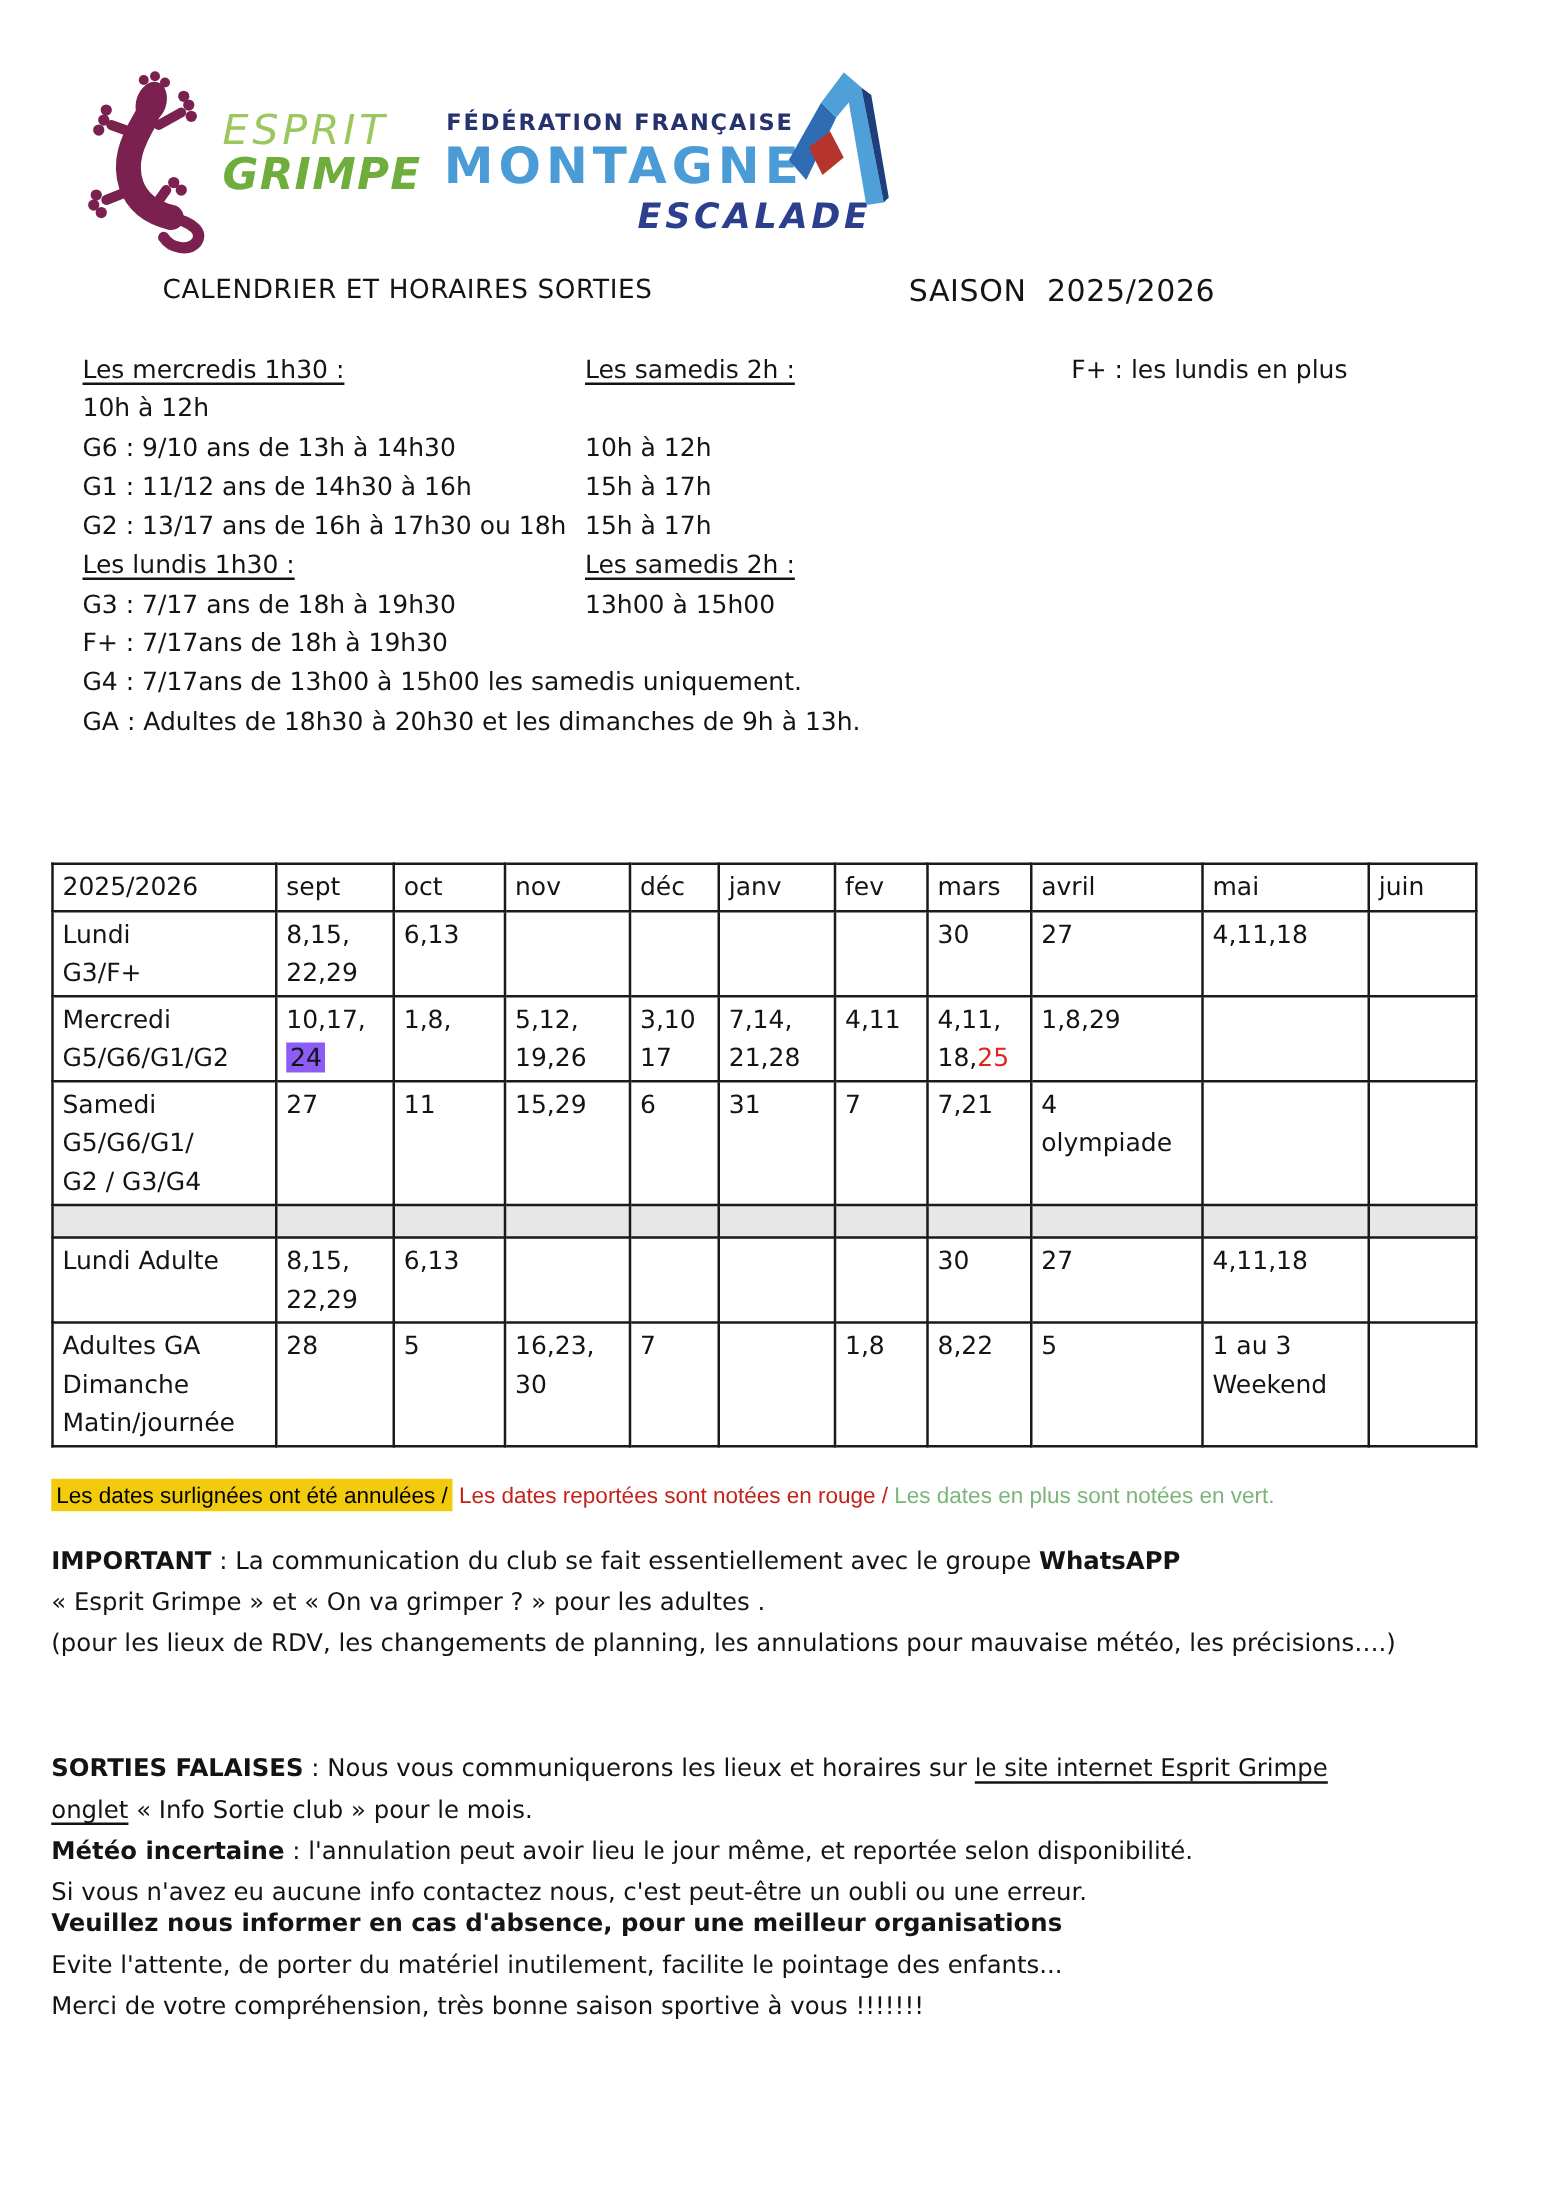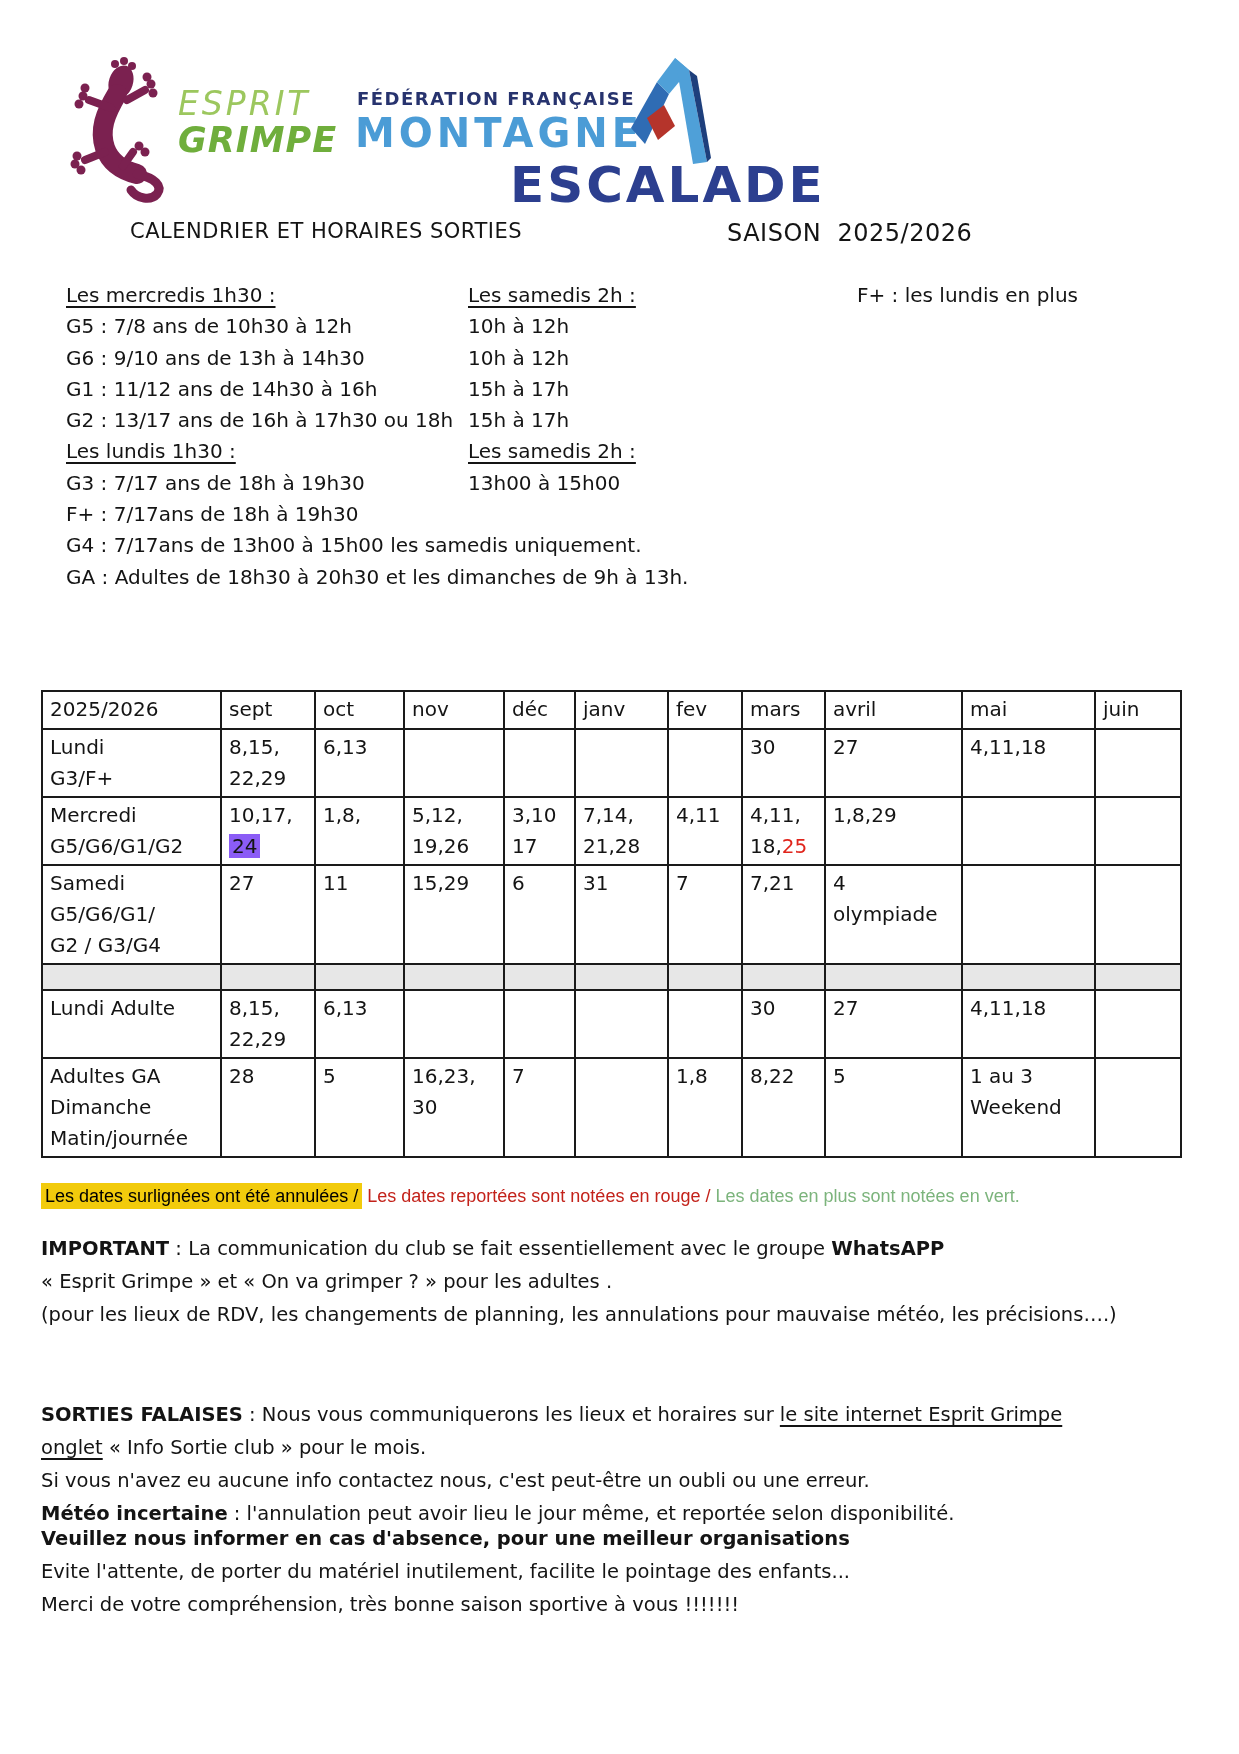--- a/index.html
+++ b/index.html
@@ -11,22 +11,22 @@
   .lizard{position:absolute;left:0;top:0;}
   .eg-esprit{position:absolute;left:120px;top:28px;font-size:33px;font-style:italic;
              color:#9cc75e;letter-spacing:3px;}
   .eg-grimpe{position:absolute;left:120px;top:64px;font-size:35px;font-style:italic;
              font-weight:bold;color:#6fae3c;letter-spacing:1px;}
   .logo-ffme{position:absolute;left:355px;top:58px;width:440px;height:150px;}
   .ffme-fed{position:absolute;left:2px;top:30px;font-size:18px;font-weight:bold;
             color:#27336e;letter-spacing:1.5px;}
   .ffme-mont{position:absolute;left:0px;top:52px;font-size:40px;font-weight:bold;
              color:#4b9cd6;letter-spacing:4px;}
-  .ffme-esc{position:absolute;left:155px;top:98px;font-size:50px;font-weight:bold;
-            color:#2c3f8f;letter-spacing:3px;}
+  .ffme-esc{position:absolute;left:155px;top:98px;font-size:28px;font-weight:bold;
+            color:#2c3f8f;letter-spacing:3px;font-style:italic;}
   .ffme-icon{position:absolute;left:262px;top:-2px;}
 
   
   .doc-title{position:absolute;left:130px;top:219px;font-size:21px;letter-spacing:.5px;white-space:pre;}
   .doc-season{position:absolute;left:727px;top:219px;font-size:24px;letter-spacing:.5px;white-space:pre;}
 
   
   .schedule{position:absolute;left:66px;top:283px;width:1140px;font-size:20px;}
   .srow{display:flex;height:31.3px;align-items:flex-start;}
   .sc1{width:402px;flex:none;}
@@ -109,21 +109,20 @@
   <div class="doc-title">CALENDRIER ET HORAIRES SORTIES</div>
   <div class="doc-season">SAISON  2025/2026</div>
 
   <div class="schedule">
     <div class="srow">
       <span class="sc1 u">Les mercredis 1h30 : </span>
       <span class="sc2 u">Les samedis 2h :</span>
       <span class="sc3">F+ : les lundis en plus</span>
     </div>
     <div class="srow">
-      <span class="sc1">G5 : 7/8 ans de 10h30 à 12h</span>
       <span class="sc2">10h à 12h</span>
     </div>
     <div class="srow">
       <span class="sc1">G6 : 9/10 ans de 13h à 14h30</span>
       <span class="sc2">10h à 12h</span>
     </div>
     <div class="srow">
       <span class="sc1">G1 : 11/12 ans de 14h30 à 16h</span>
       <span class="sc2">15h à 17h</span>
     </div>
@@ -278,22 +277,22 @@
   </div>
 
   <div class="para" id="p-important">
     <div><span class="b">IMPORTANT</span><span> : La communication du club se fait essentiellement avec le groupe </span><span class="b">WhatsAPP</span></div>
     <div>« Esprit Grimpe » et « On va grimper ? » pour les adultes .</div>
     <div>(pour les lieux de RDV, les changements de planning, les annulations pour mauvaise météo, les précisions….)</div>
   </div>
 
   <div class="para" id="p-sorties">
     <div><span class="b">SORTIES FALAISES</span><span> : Nous vous communiquerons les lieux et horaires sur </span><span class="u">le site internet Esprit Grimpe</span><br><span class="u">onglet</span><span> « Info Sortie club » pour le mois.</span></div>
+    <div><span class="b">Météo incertaine</span><span> : l'annulation peut avoir lieu le jour même, et reportée selon disponibilité.</span></div>
     <div>Si vous n'avez eu aucune info contactez nous, c'est peut-être un oubli ou une erreur.</div>
-    <div><span class="b">Météo incertaine</span><span> : l'annulation peut avoir lieu le jour même, et reportée selon disponibilité.</span></div>
   </div>
 
   <div class="para" id="p-footer">
     <div class="b">Veuillez nous informer en cas d'absence, pour une meilleur organisations</div>
     <div>Evite l'attente, de porter du matériel inutilement, facilite le pointage des enfants...</div>
     <div>Merci de votre compréhension, très bonne saison sportive à vous !!!!!!!</div>
   </div>
 
 </div>
 

